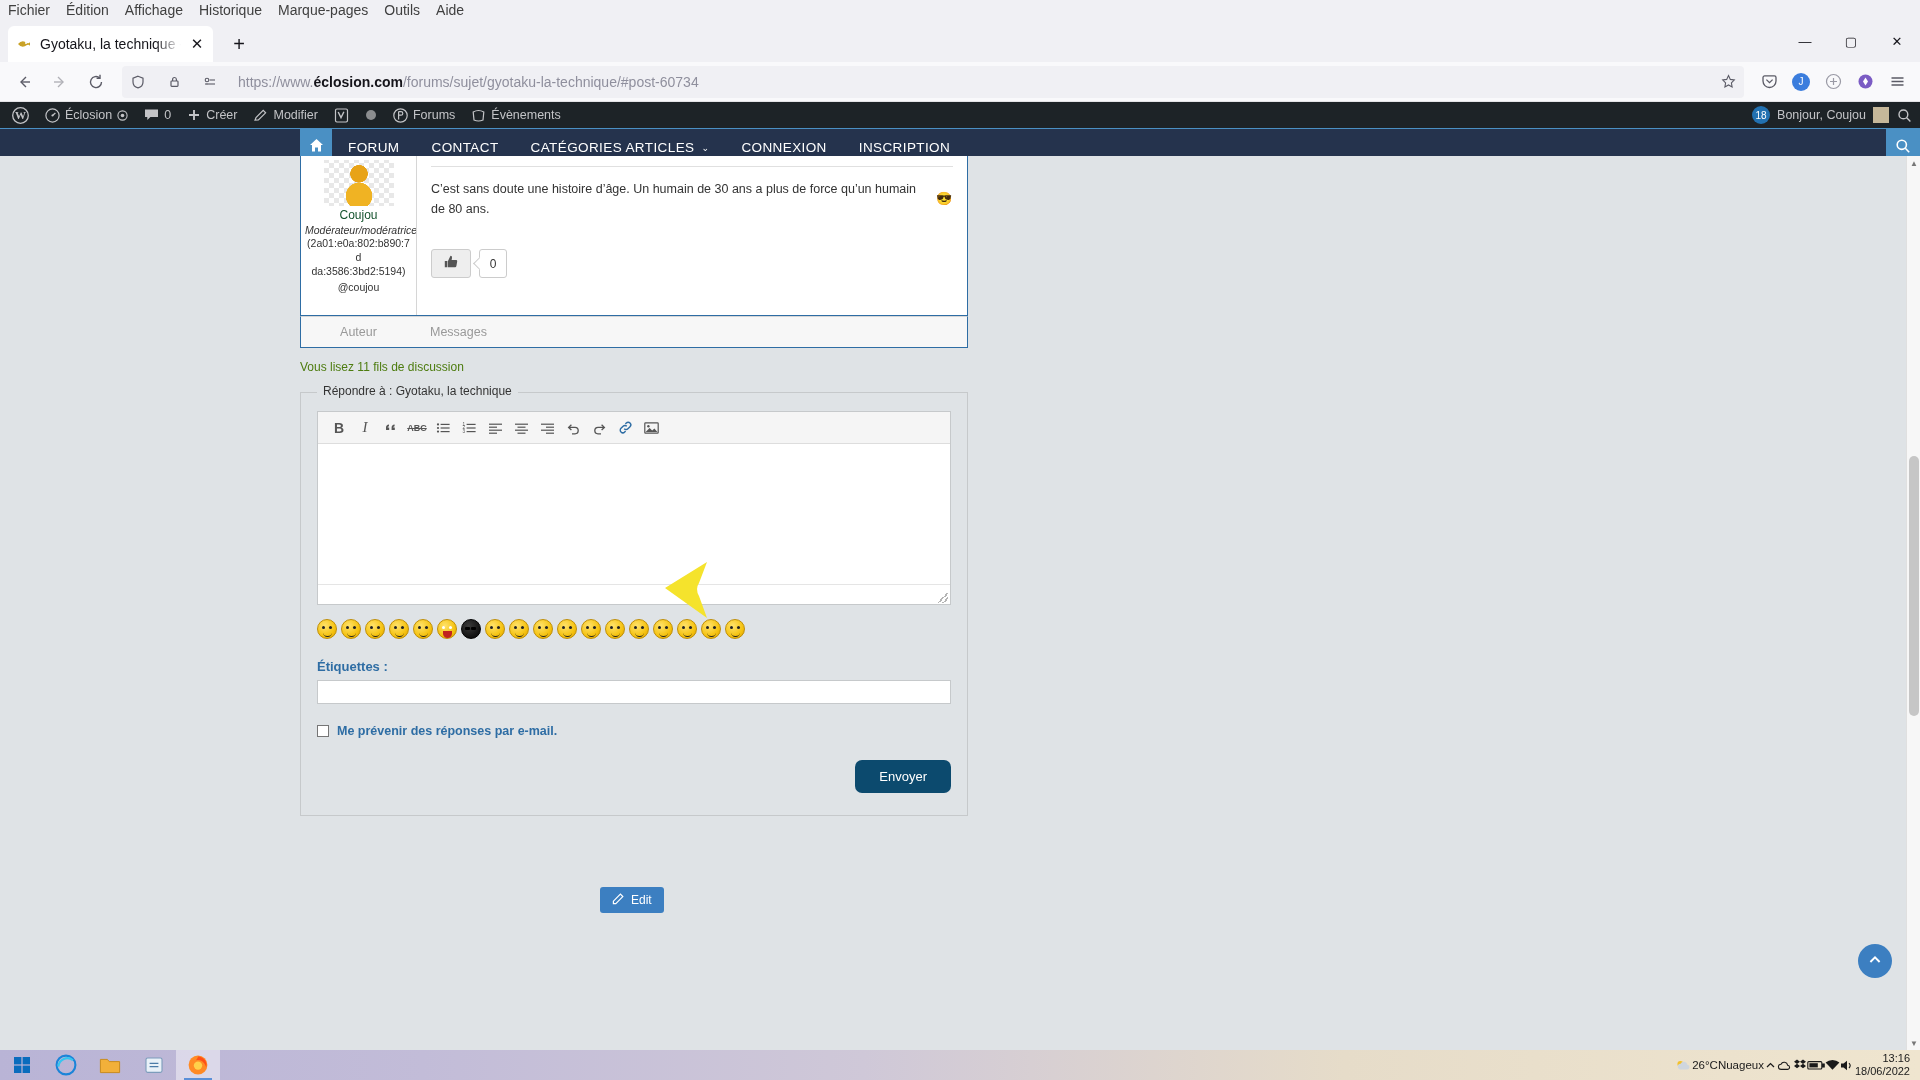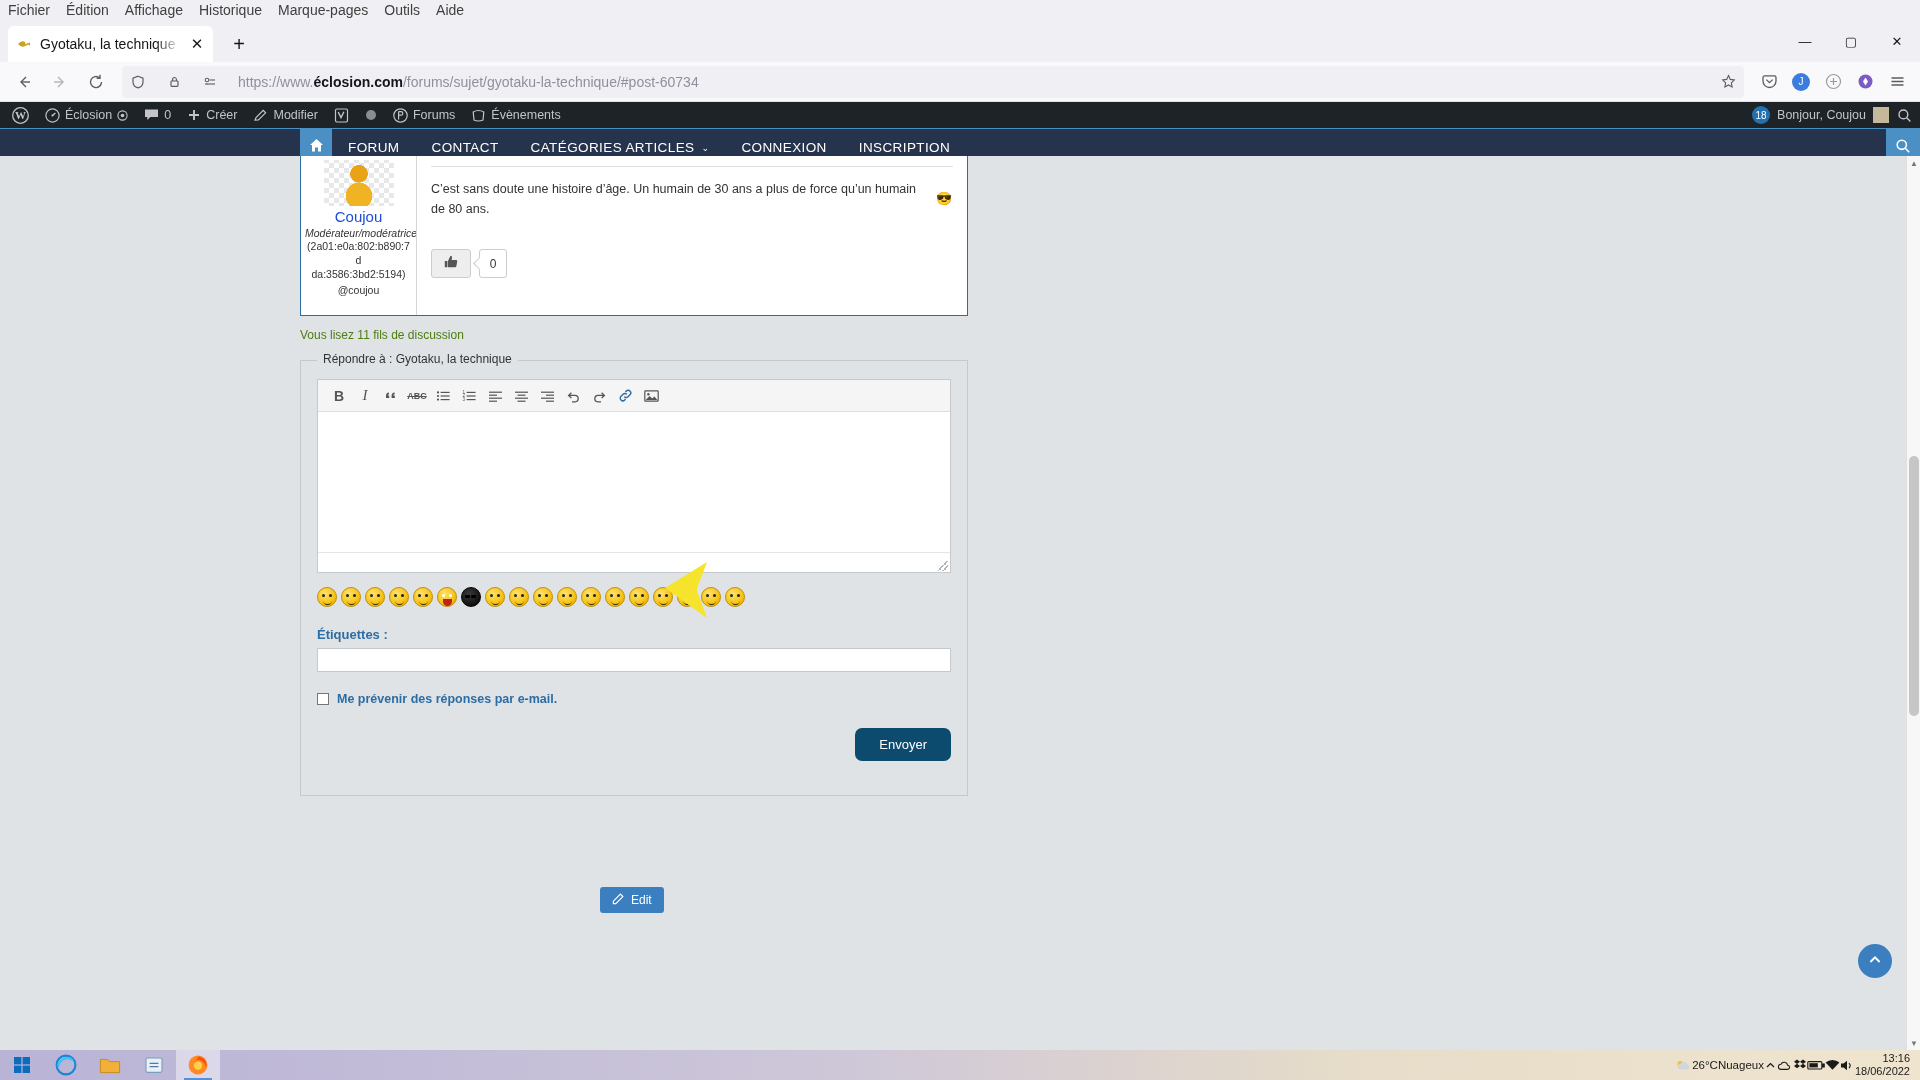--- a/index.html
+++ b/index.html
@@ -138,21 +138,21 @@
     padding:4px 4px 8px; border-right:0;
     font-size:10.5px; color:#333;
   }
   .post-author .avatar-img {
     width:70px; height:46px; margin:0 auto 2px;
     background:
       radial-gradient(circle at 50% 78%, #f0b323 0 26%, transparent 27%),
       radial-gradient(circle at 50% 30%, #e8a317 0 18%, transparent 19%),
       repeating-conic-gradient(#ffffff 0% 25%, #e8e8e8 0% 50%) 0/10px 10px;
   }
-  .post-author .aname { color:#1d4ed8; font-size:15px; display:block; margin-bottom:2px;}
+  .post-author .aname { color:#14532d; font-size:12px; display:block; margin-bottom:2px;}
   .post-author .arole { font-style:italic; font-size:10.5px; color:#333; display:block; }
   .post-author .aip { font-size:10.5px; color:#333; display:block; line-height:1.35; word-break:break-all;}
   .post-author .ahandle { font-size:10.5px; color:#333; display:block; margin-top:2px;}
   .post-body {
     flex:1; padding:10px 14px 10px 14px; border-left:1px solid #d6d6d6;
     position:relative;
   }
   .post-body .hr { border-top:1px solid #e0e0e0; margin:0 0 12px 0; }
   .post-p {
     font-size:12.5px; color:#333; line-height:1.6; margin:0 0 18px 0;
@@ -180,21 +180,21 @@
   }
   .post-foot .c1 { width:115px; text-align:center; }
   .post-foot .c2 { padding-left:14px; }
 
   .thread-count {
     font-size:12px; color:#4d7c0f; margin:12px 0 18px 0;
   }
 
   
   .reply-fs {
-    border:1px solid #c6c9cb; background:#dfe3e6; padding:0 16px 34px;
+    border:1px solid #c6c9cb; background:#dfe3e6; padding:0 16px 22px;
     margin-top:4px; position:relative;
   }
   .reply-legend {
     position:absolute; top:-9px; left:16px; background:#dfe3e6;
     padding:0 6px; font-size:12px; color:#333;
   }
   .editor-wrap { margin-top:18px; background:#fff; border:1px solid #c6c9cb; }
   .editor-toolbar {
     height:32px; background:#f5f5f5; border-bottom:1px solid #ddd;
     display:flex; align-items:center; padding-left:8px; gap:0;
@@ -563,20 +563,24 @@
               <span>
                 <svg width="16" height="16" viewBox="0 0 16 16">
                     <path d="M5 7 L7.5 1.8 Q9.4 1.8 9 4 L8.6 6 H13 a1.2 1.2 0 0 1 1.2 1.4 L13.4 12 a1.4 1.4 0 0 1 -1.4 1.2 H5 Z M1.8 7 H4.4 V13.2 H1.8 Z" fill="#555"></path>
                   </svg>
               </span>
             </div>
             <div class="like-count">0</div>
           </div>
         </div>
       </div>
+      <div class="post-foot">
+        <div class="c1">Auteur</div>
+        <div class="c2">Messages</div>
+      </div>
 
       <div class="thread-count">Vous lisez 11 fils de discussion</div>
 
       <div class="reply-fs">
         <div class="reply-legend">Répondre à : Gyotaku, la technique</div>
 
         <div class="editor-wrap">
           <div class="editor-toolbar">
             <div class="tb-btn b">B</div>
             <div class="tb-btn i">I</div>

